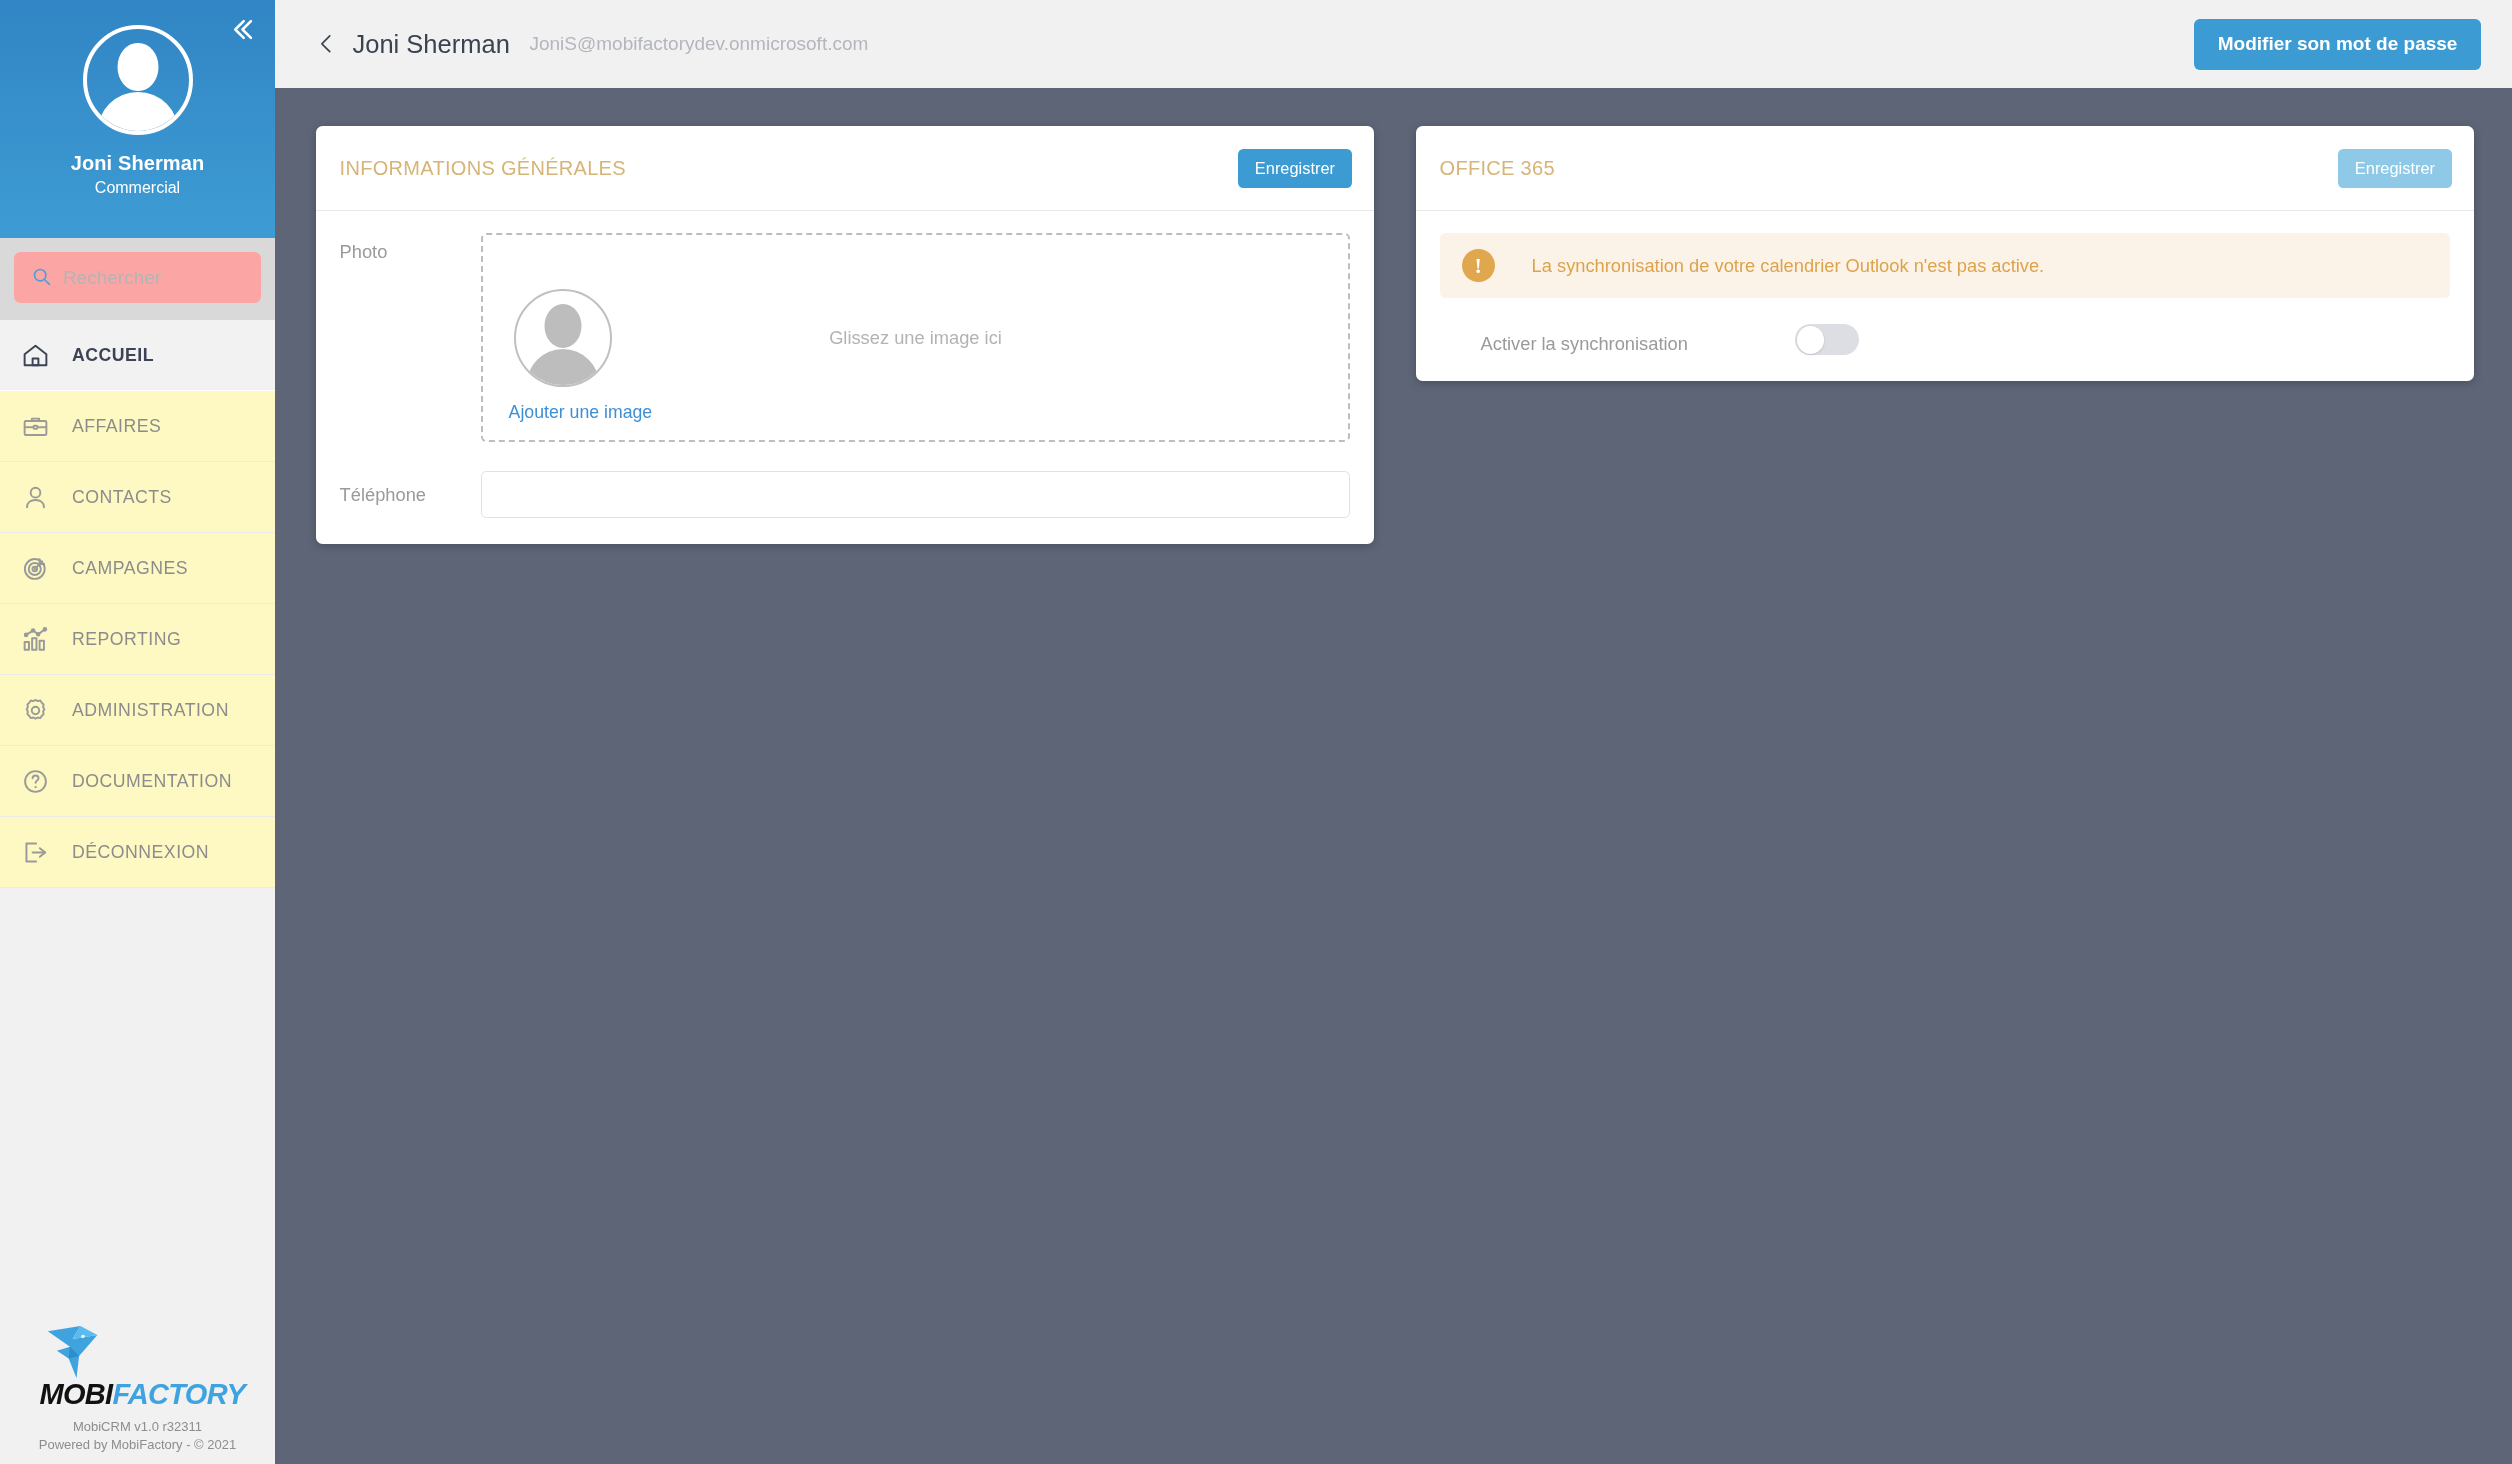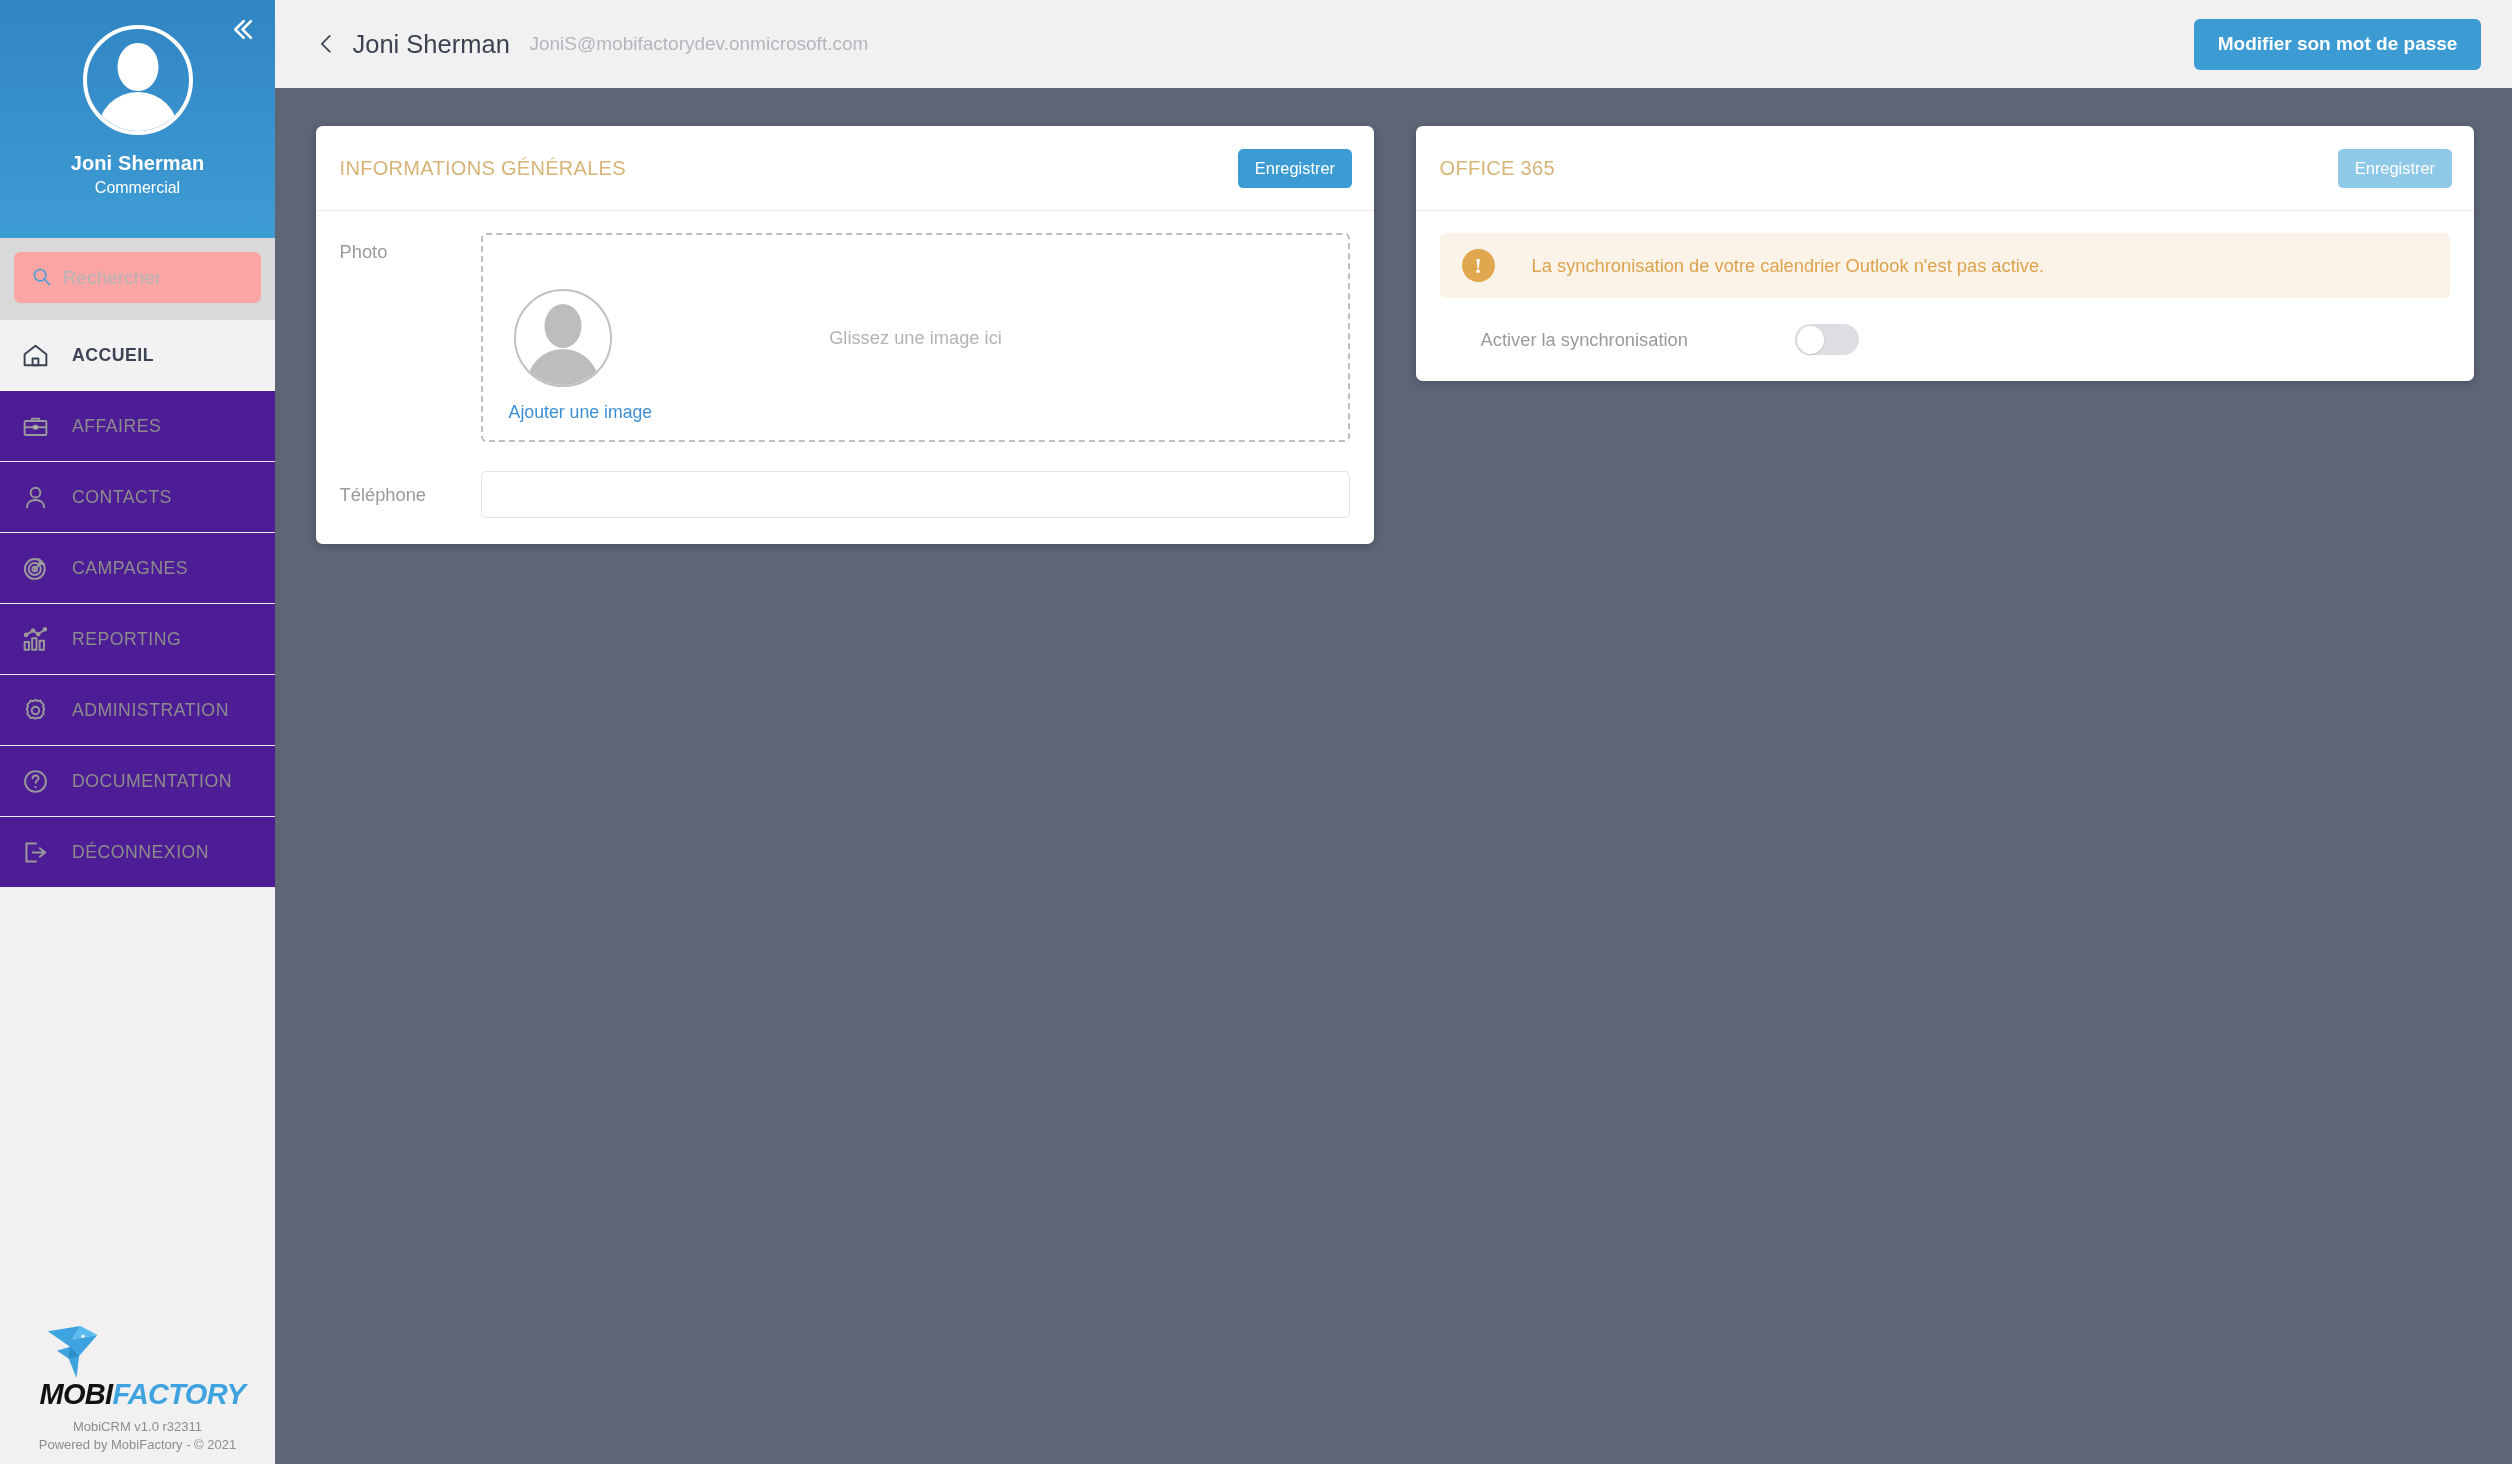--- a/index.html
+++ b/index.html
@@ -80,21 +80,21 @@
   }
   .sb-search input::placeholder { color: #b4b4b4; }
 
   .sb-nav { background: #ffffff; }
   .sb-item {
     height: 71px;
     display: flex; align-items: center;
     padding-left: 18.3px; gap: 19.6px;
     border-bottom: 0.7px solid #eaeaea;
     cursor: pointer;
-    background: #4c1d95;
+    background: #fef9c3;
   }
   .sb-item.active { background: #f2f2f2; border-bottom-color: #ffffff; }
   .sb-item .ico {
     width: 34px; height: 34px;
     display: flex; align-items: center; justify-content: center;
     flex: 0 0 34px;
   }
   .sb-item .lbl {
     font-size: 17.7px; color: #8c8c8c; letter-spacing: 0.5px;
   }
@@ -232,21 +232,21 @@
   .alert .badge {
     width: 33px; height: 33px; border-radius: 50%;
     background: #e0a74f; flex: 0 0 33px;
     display: flex; align-items: center; justify-content: center;
     color: #fff; font-size: 22px; font-weight: bold; line-height: 1;
     font-family: "Liberation Serif", serif;
   }
   .alert .msg { font-size: 18.3px; color: #dda34c; margin-left: 20px; }
   .sync-row {
     margin-top: 26px;
-    display: flex; align-items: center;
+    display: flex; align-items: flex-end;
     padding: 0 3.9px 0 41px;
   }
   .sync-label { font-size: 18.3px; color: #9a9a9a; }
   .sync-toggle {
     margin-left: 107px;
     width: 64px; height: 31px; border-radius: 15.7px;
     background: #dcdee3; position: relative; cursor: pointer;
   }
   .sync-toggle .knob {
     position: absolute; top: 2px; left: 2px;

